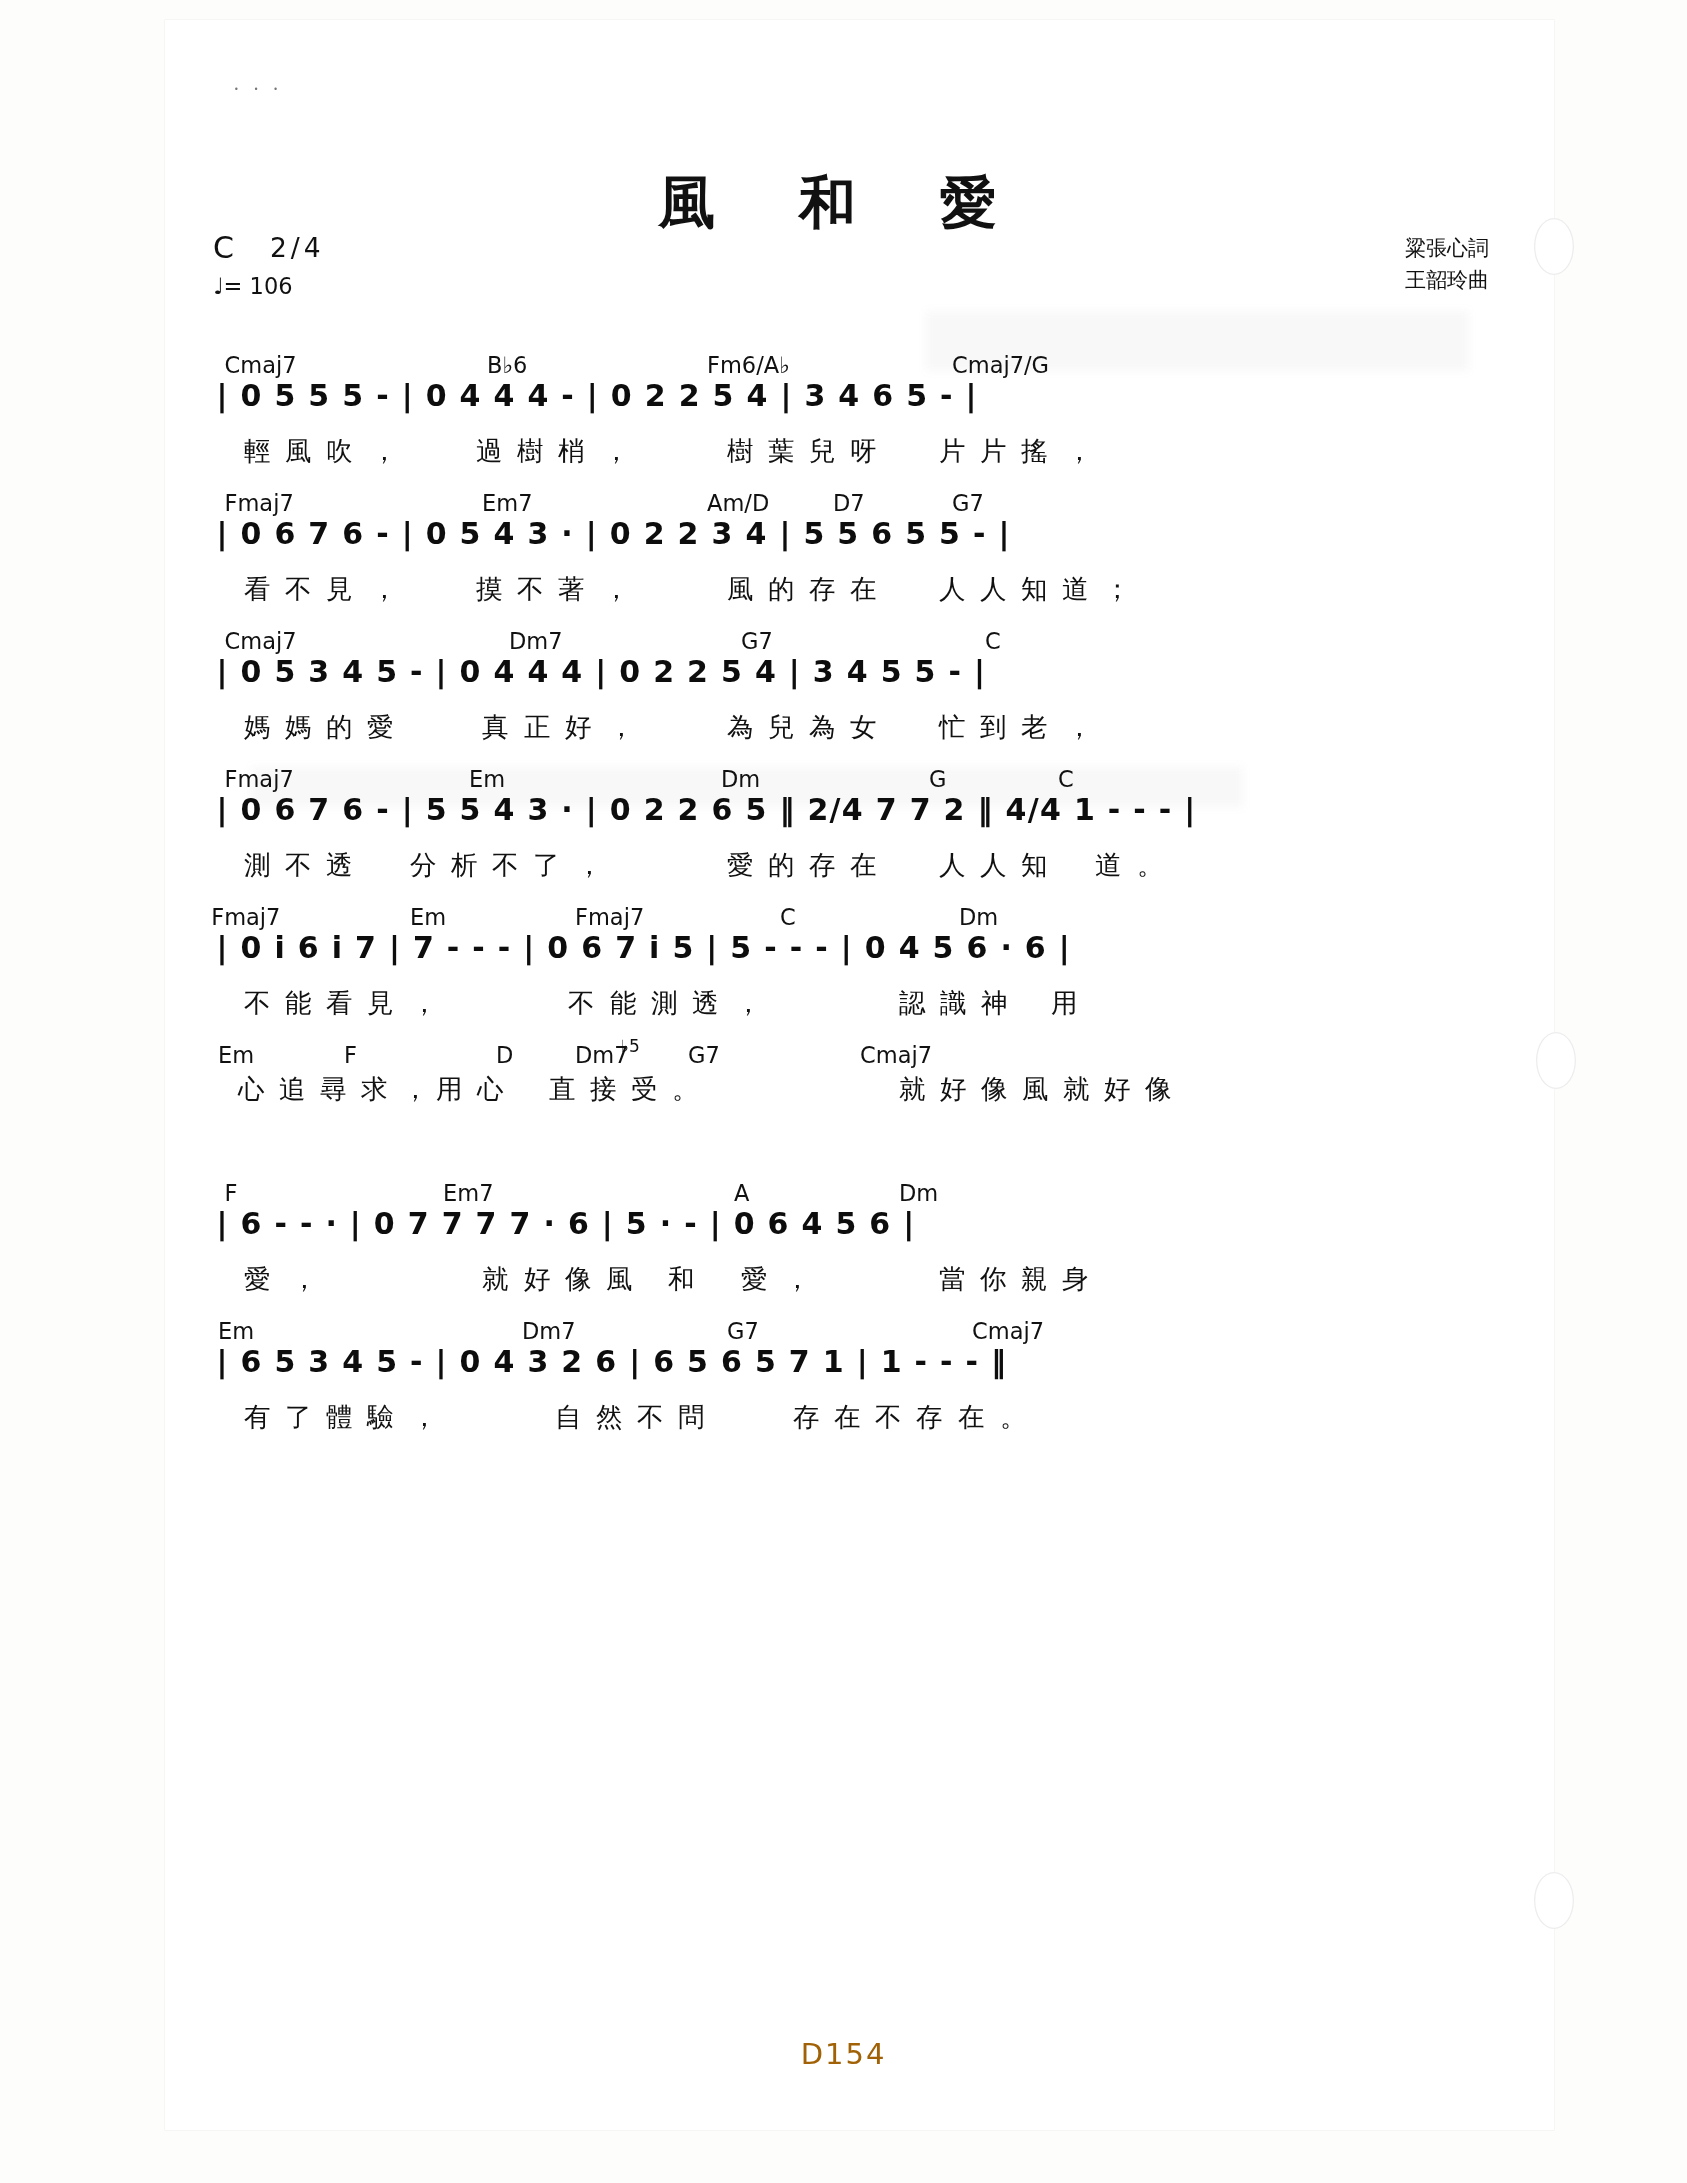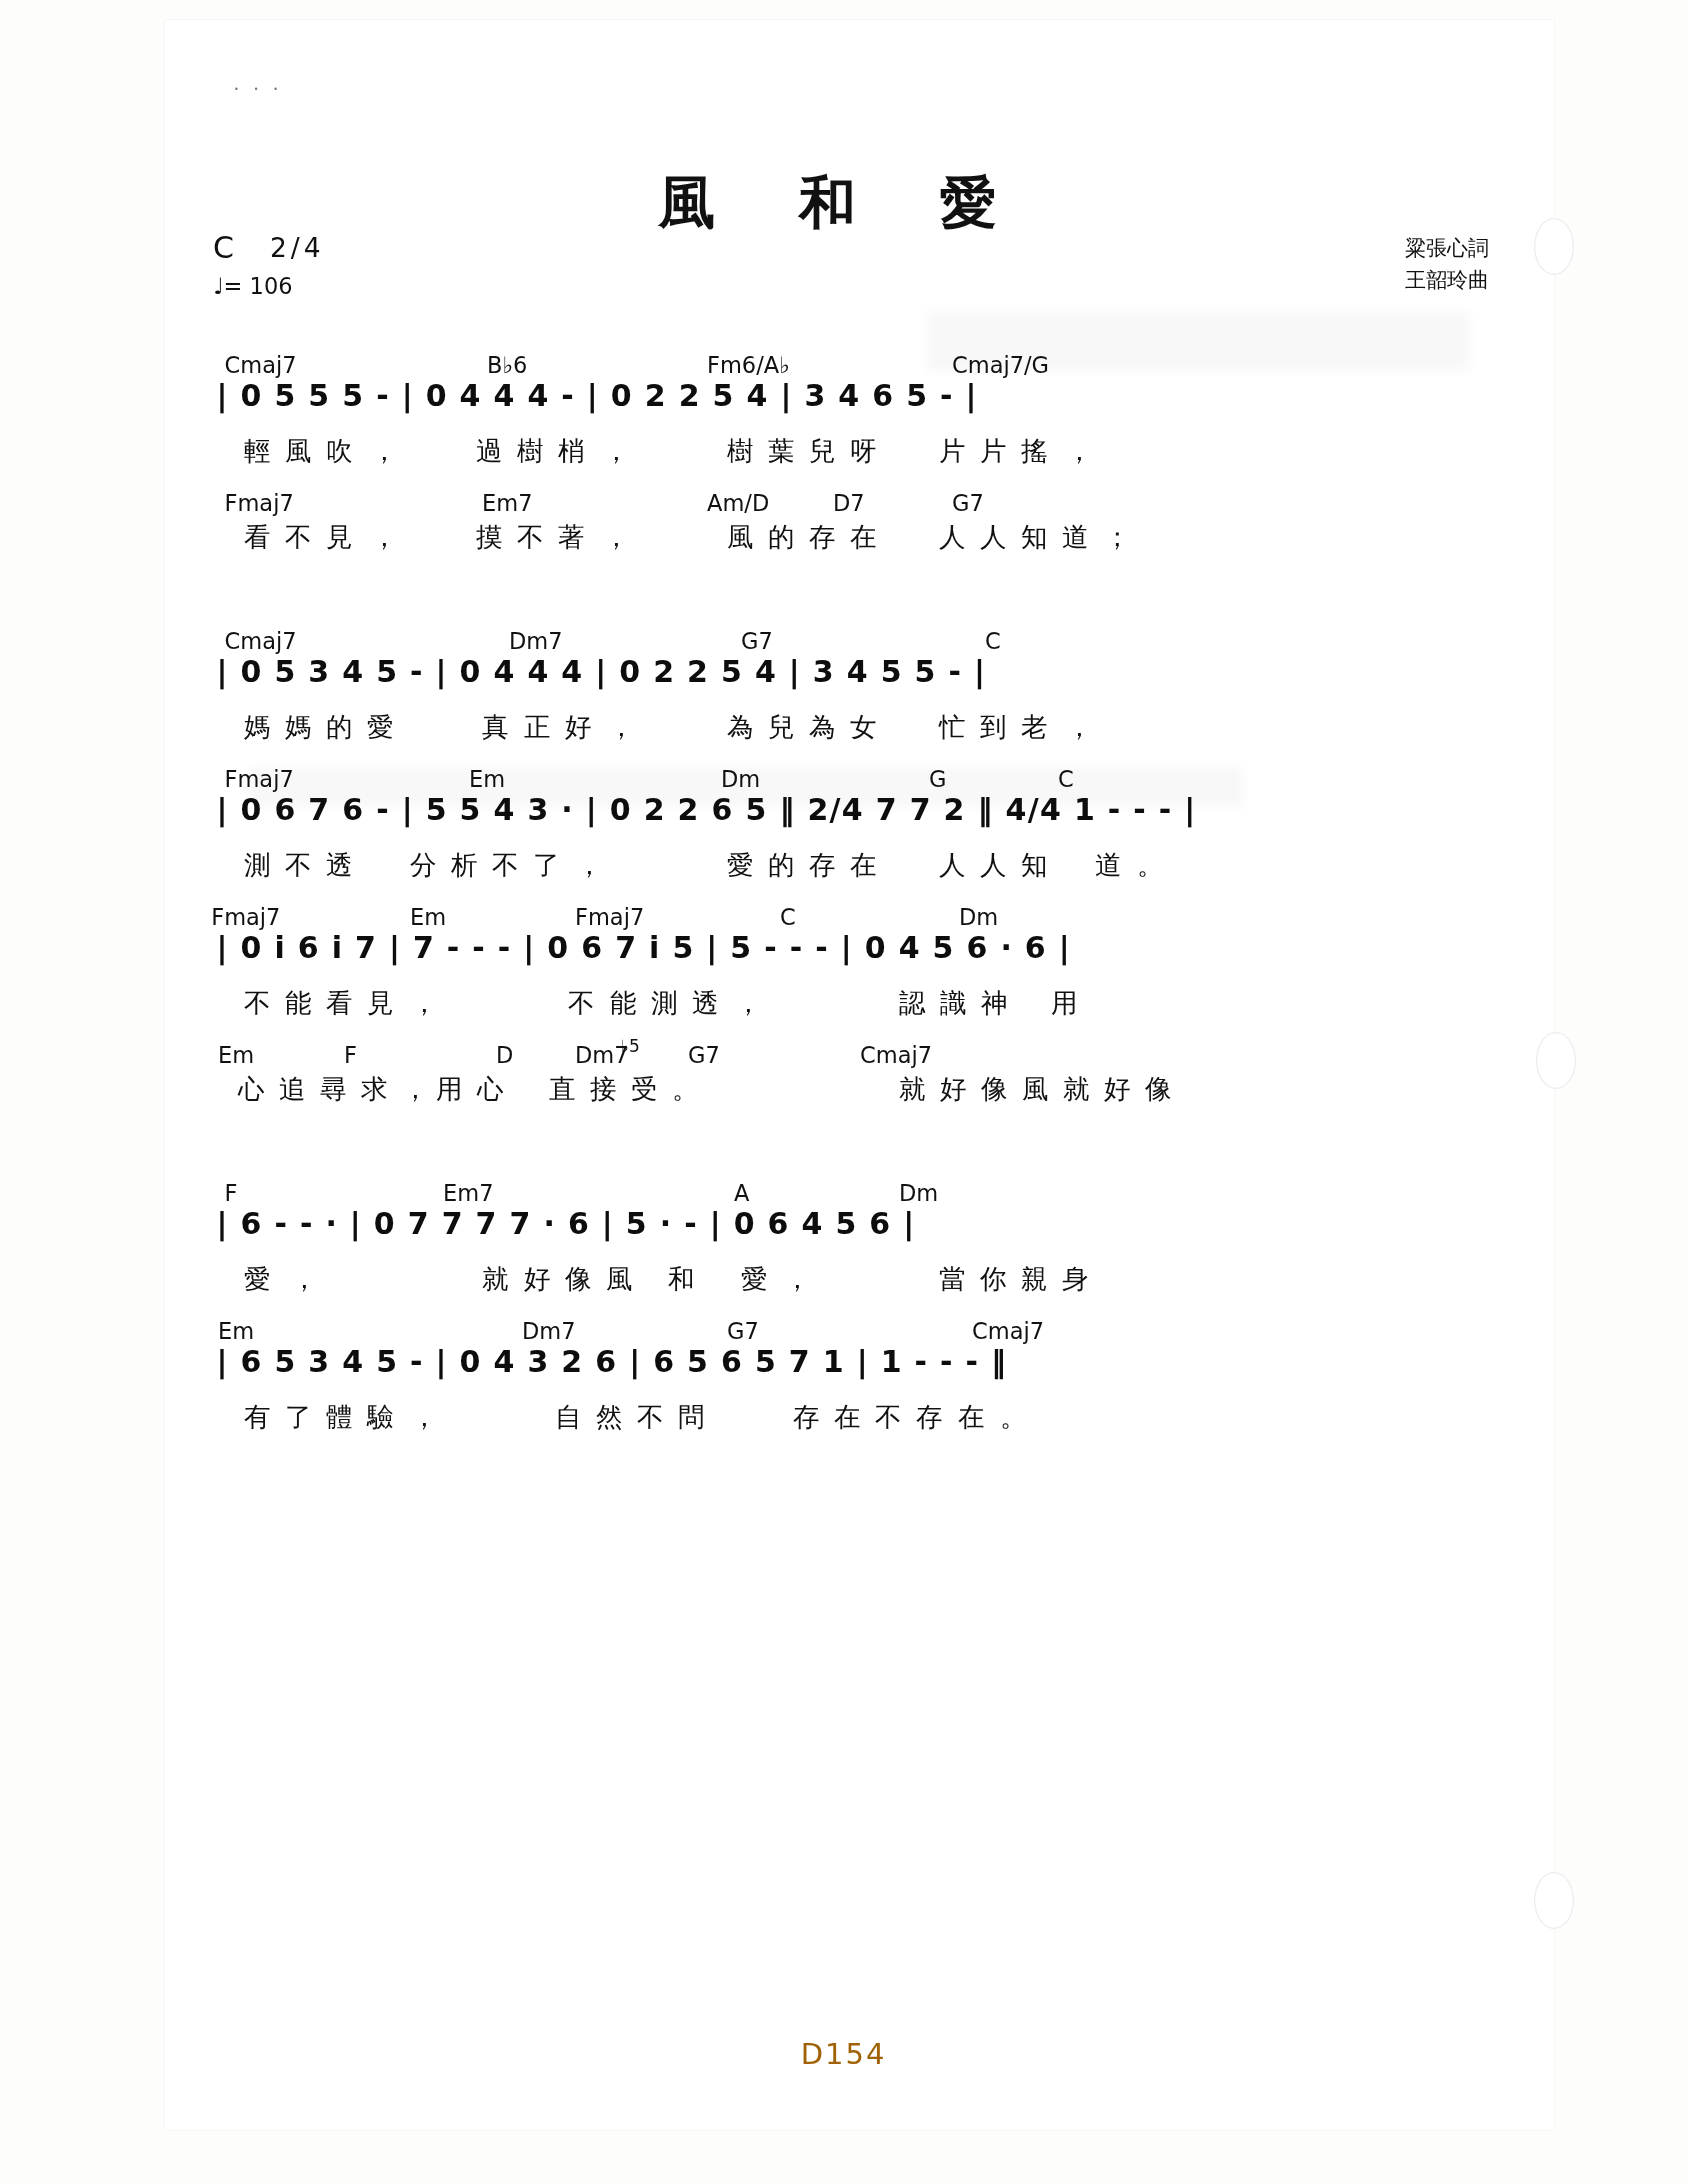--- a/index.html
+++ b/index.html
@@ -226,20 +226,21 @@
         </div>
       </div>
       <div class="system">
         <div class="chords">
           <div class="chord" style="left: 26.5px;">Fmaj7</div>
           <div class="chord" style="left: 284px;">Em7</div>
           <div class="chord" style="left: 509px;">Am/D</div>
           <div class="chord" style="left: 635px;">D7</div>
           <div class="chord" style="left: 754px;">G7</div>
         </div>
+        <div class="notes">| 0 6 7 6  -  | 0 5 4 3  ·  | 0 2 2 3 4 | 5 5 6 5 5 - |</div>
         <div class="lyrics">
           <span class="lyric" style="left: 46px;">看</span>
           <span class="lyric" style="left: 87px;">不</span>
           <span class="lyric" style="left: 128px;">見</span>
           <span class="lyric" style="left: 173px;">，</span>
           <span class="lyric" style="left: 278px;">摸</span>
           <span class="lyric" style="left: 319px;">不</span>
           <span class="lyric" style="left: 360px;">著</span>
           <span class="lyric" style="left: 405px;">，</span>
           <span class="lyric" style="left: 529px;">風</span>

